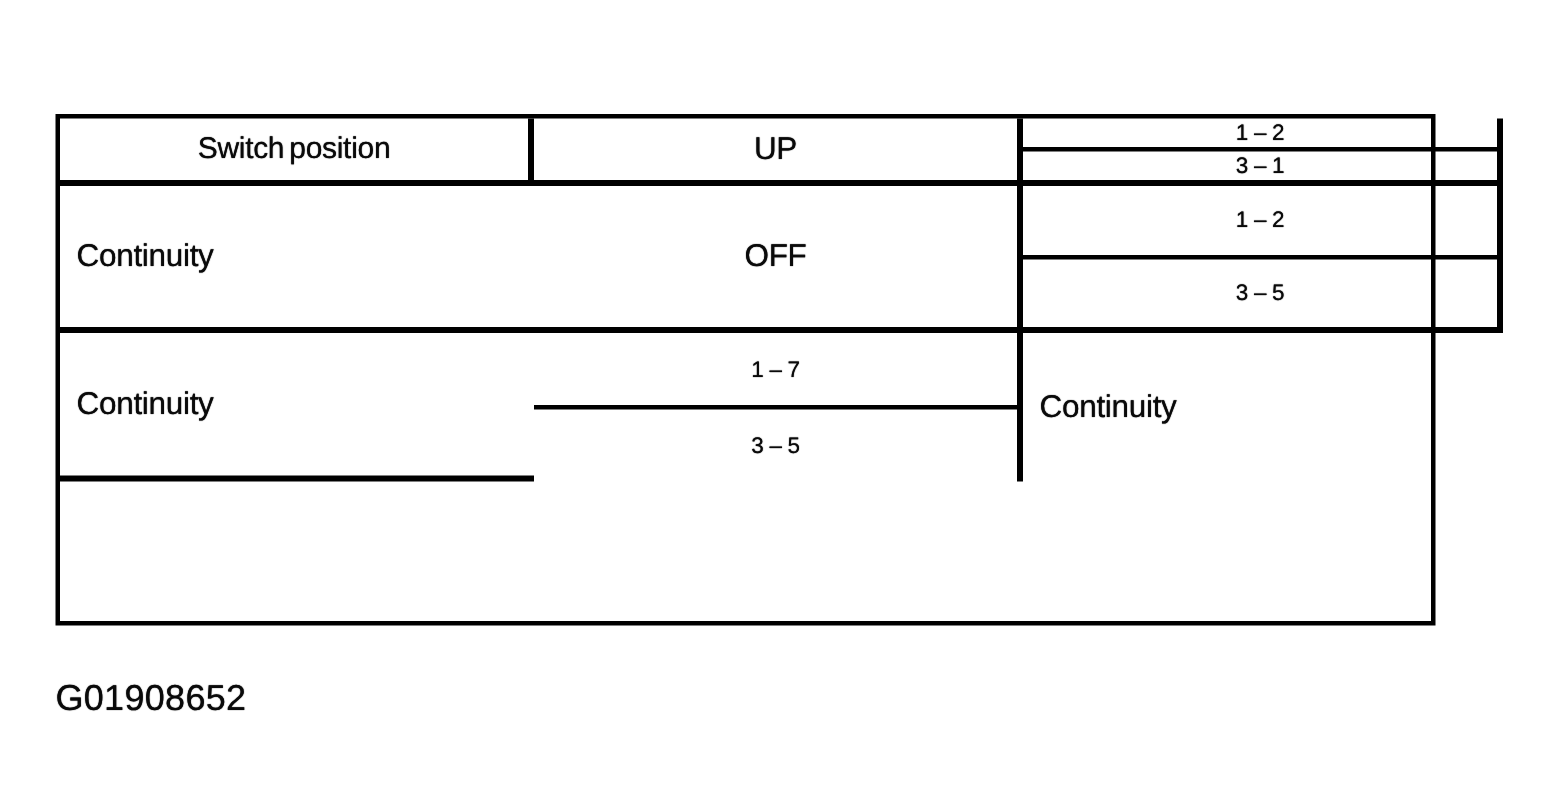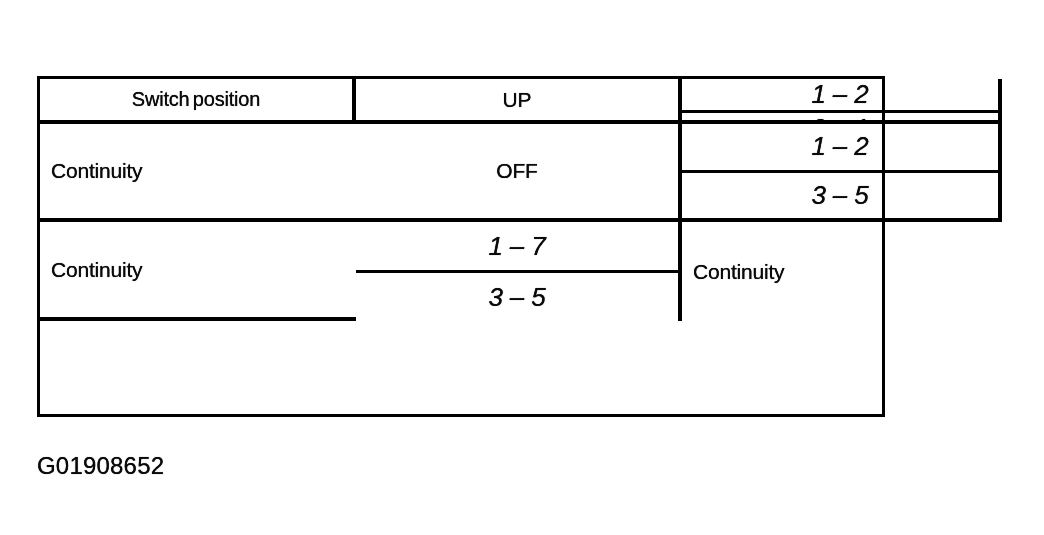--- a/index.html
+++ b/index.html
@@ -17,21 +17,21 @@
   }
   
   .ink {
     color: #0a0a0a;
     text-shadow: 0 0 0.7px #000;
     letter-spacing: -0.2px;
   }
   .spec-table {
     position: absolute;
     left: 37px; top: 76px;
-    width: 848px; height: 341px;
+    width: 920px; height: 341px;
     border: 3px solid #000;
     display: grid;
     grid-template-columns: 316px 326px 320px;
     grid-template-rows: 45px 98px 99px 93px;
     background: #fff;
   }
   .cell {
     display: flex;
     align-items: center;
     justify-content: center;
@@ -50,22 +50,21 @@
     flex-direction: column;
     align-items: stretch;
     justify-content: stretch;
     padding: 0;
   }
   .subcell {
     flex: 1 1 0;
     display: flex;
     align-items: center;
     justify-content: center;
-    font-size: 26px;
-    font-style: italic;
+    font-size: 15px;
   }
   .subcell.first { border-bottom: 3px solid #000; }
   
   .cond-cell {
     justify-content: flex-start;
     padding-left: 11px;
   }
   .figure-code {
     position: absolute;
     left: 37px; top: 452px;

